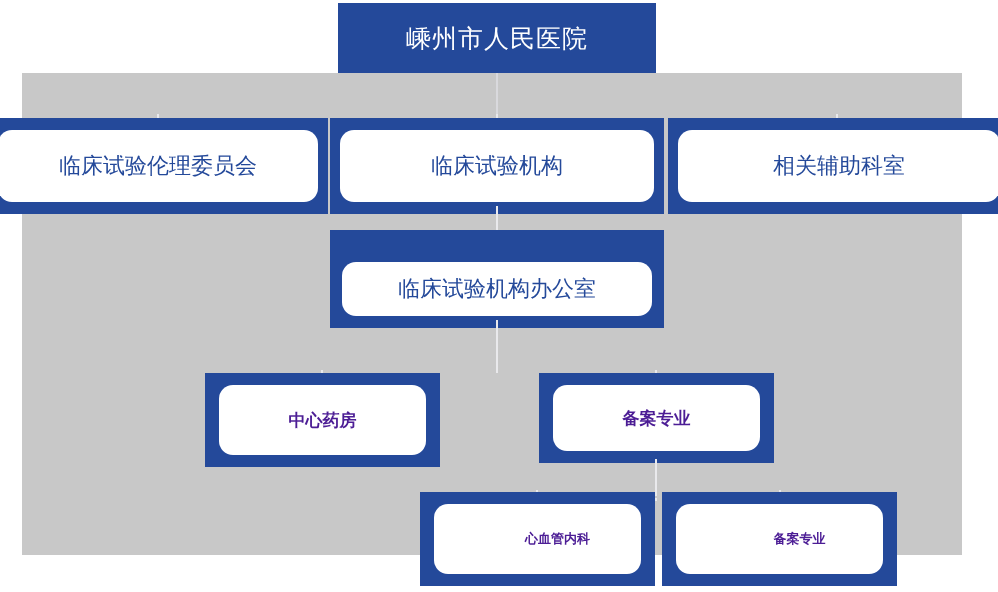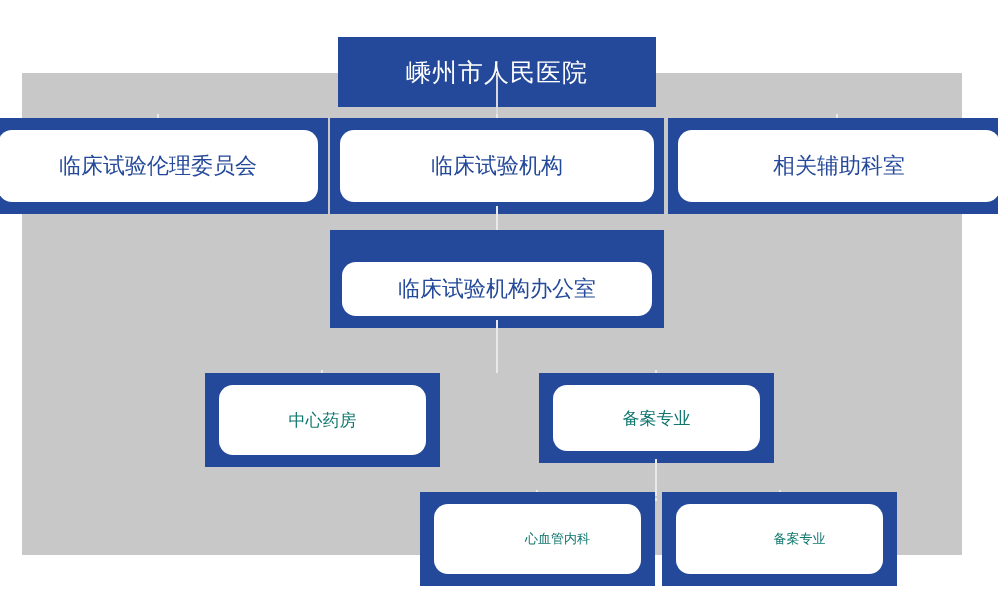--- a/index.html
+++ b/index.html
@@ -45,21 +45,21 @@
     position: absolute;
     background: #ffffff;
     border-radius: 14px;
     display: flex;
     align-items: center;
     justify-content: center;
     white-space: nowrap;
     box-sizing: border-box;
   }
   .node.blue-text > .inner { color: #24499a; }
-  .node.dark-text > .inner { color: #0f766e; }
+  .node.dark-text > .inner { color: #4c1d95; font-weight: bold; }
 
   .lvl2 > .inner { font-size: 22px; left: 10px; right: 10px; top: 12px; bottom: 12px; }
   .lvl3 > .inner { font-size: 22px; left: 12px; right: 12px; top: 12px; bottom: 12px; margin-top: 20px; }
   .lvl4 > .inner { font-size: 17px; left: 14px; right: 14px; top: 12px; bottom: 12px; }
   .lvl5 > .inner { font-size: 13px; left: 14px; right: 14px; top: 12px; bottom: 12px; padding-left: 40px; }
 
   
   .conn-v {
     position: absolute;
     width: 2px;
@@ -72,21 +72,21 @@
   }
   .conn-v.on-gray { background: #d9d9dd; }
 </style>
 </head>
 <body>
 
 <div id="canvas">
 
   <div class="panel" style="left:22px; top:73px; width:940px; height:482px;"></div>
 
-  <div class="title-node" style="left:338px; top:3px; width:318px; height:70px;margin-top:34px;">
+  <div class="title-node" style="left:338px; top:3px; width:318px; height:70px;">
     <span>嵊州市人民医院</span>
   </div>
 
   <div class="conn-v on-gray" style="left:496px; top:73px; width:2px; height:45px;"></div>
 
   <div class="conn-h" style="left:158px; top:117px; width:679px; height:2px; background:#c8c8c8;"></div>
 
   <div class="conn-v" style="left:157px; top:114px; width:2px; height:14px;"></div>
   <div class="conn-v" style="left:496px; top:114px; width:2px; height:14px;"></div>
   <div class="conn-v" style="left:836px; top:114px; width:2px; height:14px;"></div>

